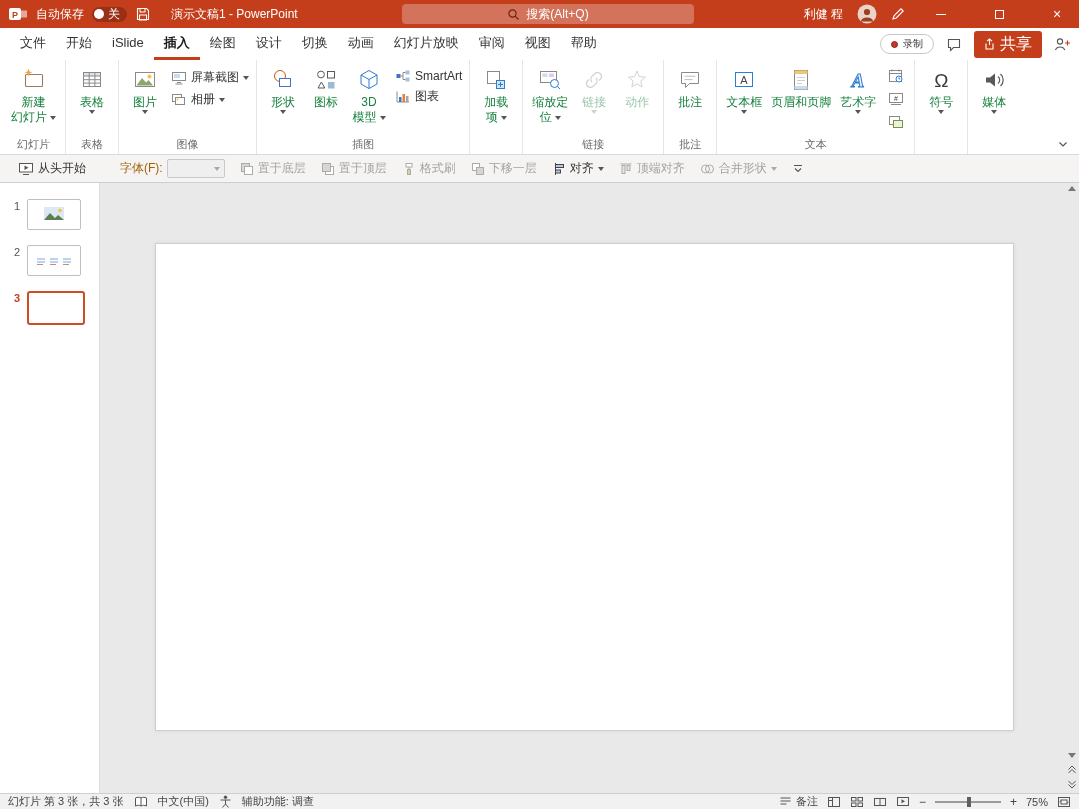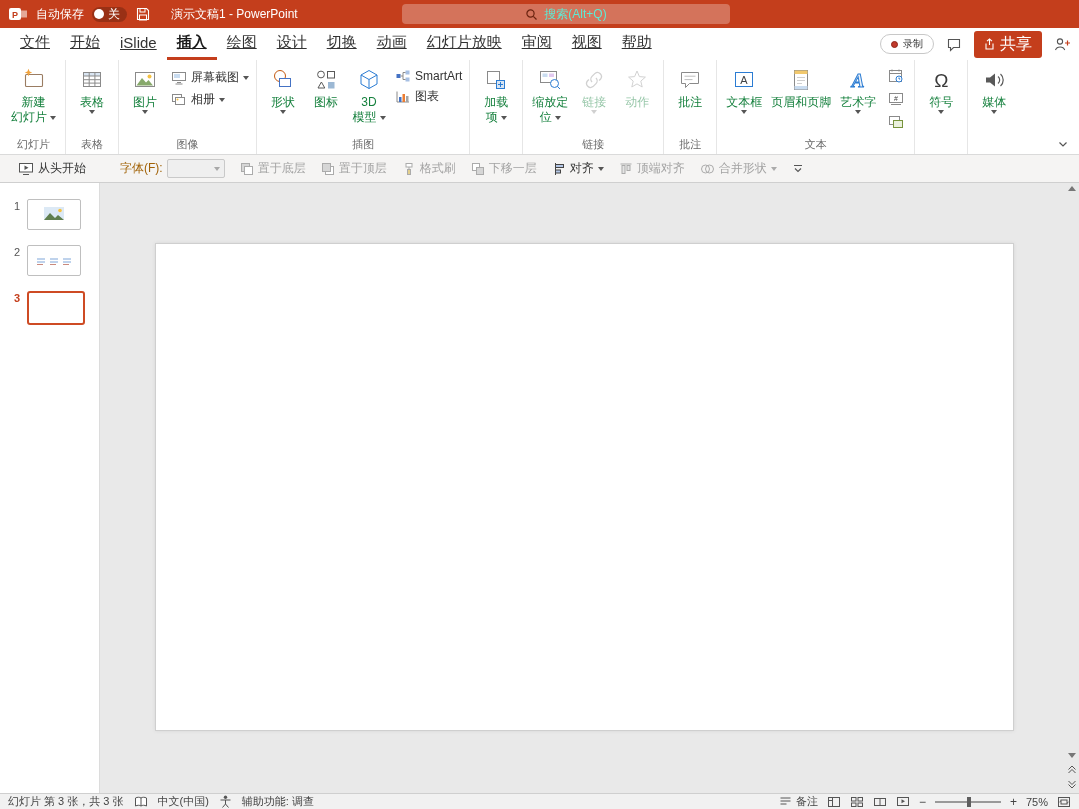--- a/index.html
+++ b/index.html
@@ -6,30 +6,30 @@
   html,body { width:1079px; height:809px; }
   body { font-family:"Liberation Sans", sans-serif; background:#fff; overflow:hidden; }
   .app { width:1079px; height:809px; display:flex; flex-direction:column; }
 
   
   .titlebar { height:28px; background:#C43E1C; color:#fff; display:flex; align-items:center; font-size:12px; position:relative; flex:0 0 auto; }
   .tb-left { display:flex; align-items:center; gap:8px; padding-left:8px; }
   .toggle { display:flex; align-items:center; gap:4px; background:rgba(0,0,0,.22); border-radius:8px; padding:1px 7px 1px 2px; height:15px; cursor:default; }
   .knob { width:10px; height:10px; border-radius:50%; background:#fff; display:inline-block; }
   .doc-title { margin-left:12px; white-space:nowrap; }
-  .tb-search { position:absolute; left:402px; top:4px; width:328px; height:20px; background:rgba(255,255,255,.28); border-radius:4px; display:flex; align-items:center; justify-content:center; gap:6px; color:#5eead4; }
+  .tb-search { position:absolute; left:402px; top:4px; width:292px; height:20px; background:rgba(255,255,255,.28); border-radius:4px; display:flex; align-items:center; justify-content:center; gap:6px; color:#ffffff; }
   .tb-right { margin-left:auto; display:flex; align-items:center; gap:14px; padding-right:0; }
   .wc { width:44px; height:28px; display:flex; align-items:center; justify-content:center; font-size:14px; cursor:default; }
   .min-glyph { width:10px; height:1px; background:#fff; display:inline-block; }
   .max-glyph { width:9px; height:9px; border:1px solid #fff; display:inline-block; }
 
   
   .menubar { height:32px; background:#fff; display:flex; align-items:center; padding:0 8px 0 10px; flex:0 0 auto; }
   .tabs { display:flex; align-items:flex-end; height:100%; }
-  .tab { padding:0 10px; font-size:15px; color:#333; height:100%; display:flex; align-items:center; border-bottom:3px solid transparent; cursor:default; white-space:nowrap;text-decoration:underline; }
+  .tab { padding:0 10px; font-size:13px; color:#333; height:100%; display:flex; align-items:center; border-bottom:3px solid transparent; cursor:default; white-space:nowrap; }
   .tab.active { color:#1a1a1a; font-weight:bold; border-bottom:3px solid #C43E1C; }
   .menubar-right { margin-left:auto; display:flex; align-items:center; gap:12px; }
   .record-btn { display:flex; align-items:center; gap:5px; border:1px solid #c8c8c8; border-radius:12px; padding:2px 10px; font-size:10px; color:#333; }
   .rec-dot { width:7px; height:7px; border-radius:50%; background:#C0392B; display:inline-block; border:1px solid #8e2418; }
   .share-btn { display:flex; align-items:center; gap:5px; background:#C43E1C; color:#fff; border-radius:3px; padding:3px 10px; font-size:16px; }
 
   
   .ribbon { height:95px; background:#fff; border-bottom:1px solid #DADADA; display:flex; align-items:stretch; padding:0 2px; flex:0 0 auto; position:relative; }
   .rgroup { display:flex; flex-direction:column; padding:2px 5px 0; border-right:1px solid #E6E6E6; }
   .rbuttons { flex:1; display:flex; align-items:flex-start; gap:1px; }
@@ -111,20 +111,42 @@
     <div class="tb-search">
       <span>
         <svg width="13" height="13">
             <circle cx="5.5" cy="5.5" r="3.6" fill="none" stroke="#6b2310" stroke-width="1.2"></circle>
             <path d="M8.3 8.3 L11.5 11.5" stroke="#6b2310" stroke-width="1.2"></path>
           </svg>
       </span>
       <span>搜索(Alt+Q)</span>
     </div>
 
+    <div class="tb-right">
+      <span>利健 程</span>
+      <span>
+        <svg width="20" height="20">
+            <circle cx="10" cy="10" r="9.5" fill="#EAD3C8"></circle>
+            <circle cx="10" cy="8" r="3.1" fill="#9C3F23"></circle>
+            <path d="M3.8 17.5 a6.3 5 0 0 1 12.4 0 Z" fill="#9C3F23"></path>
+          </svg>
+      </span>
+      <span>
+        <svg width="14" height="14">
+            <path d="M2 12 l1-3.2 7-7 2.2 2.2 -7 7 Z" fill="none" stroke="#fff" stroke-width="1.1"></path>
+          </svg>
+      </span>
+      <span class="wc">
+          <span class="min-glyph"></span>
+        </span>
+      <span class="wc">
+          <span class="max-glyph"></span>
+        </span>
+      <span class="wc">×</span>
+    </div>
   </div>
 
   <div class="menubar">
     <div class="tabs">
       <span class="tab">文件</span>
       <span class="tab">开始</span>
       <span class="tab">iSlide</span>
       <span class="tab active">插入</span>
       <span class="tab">绘图</span>
       <span class="tab">设计</span>

